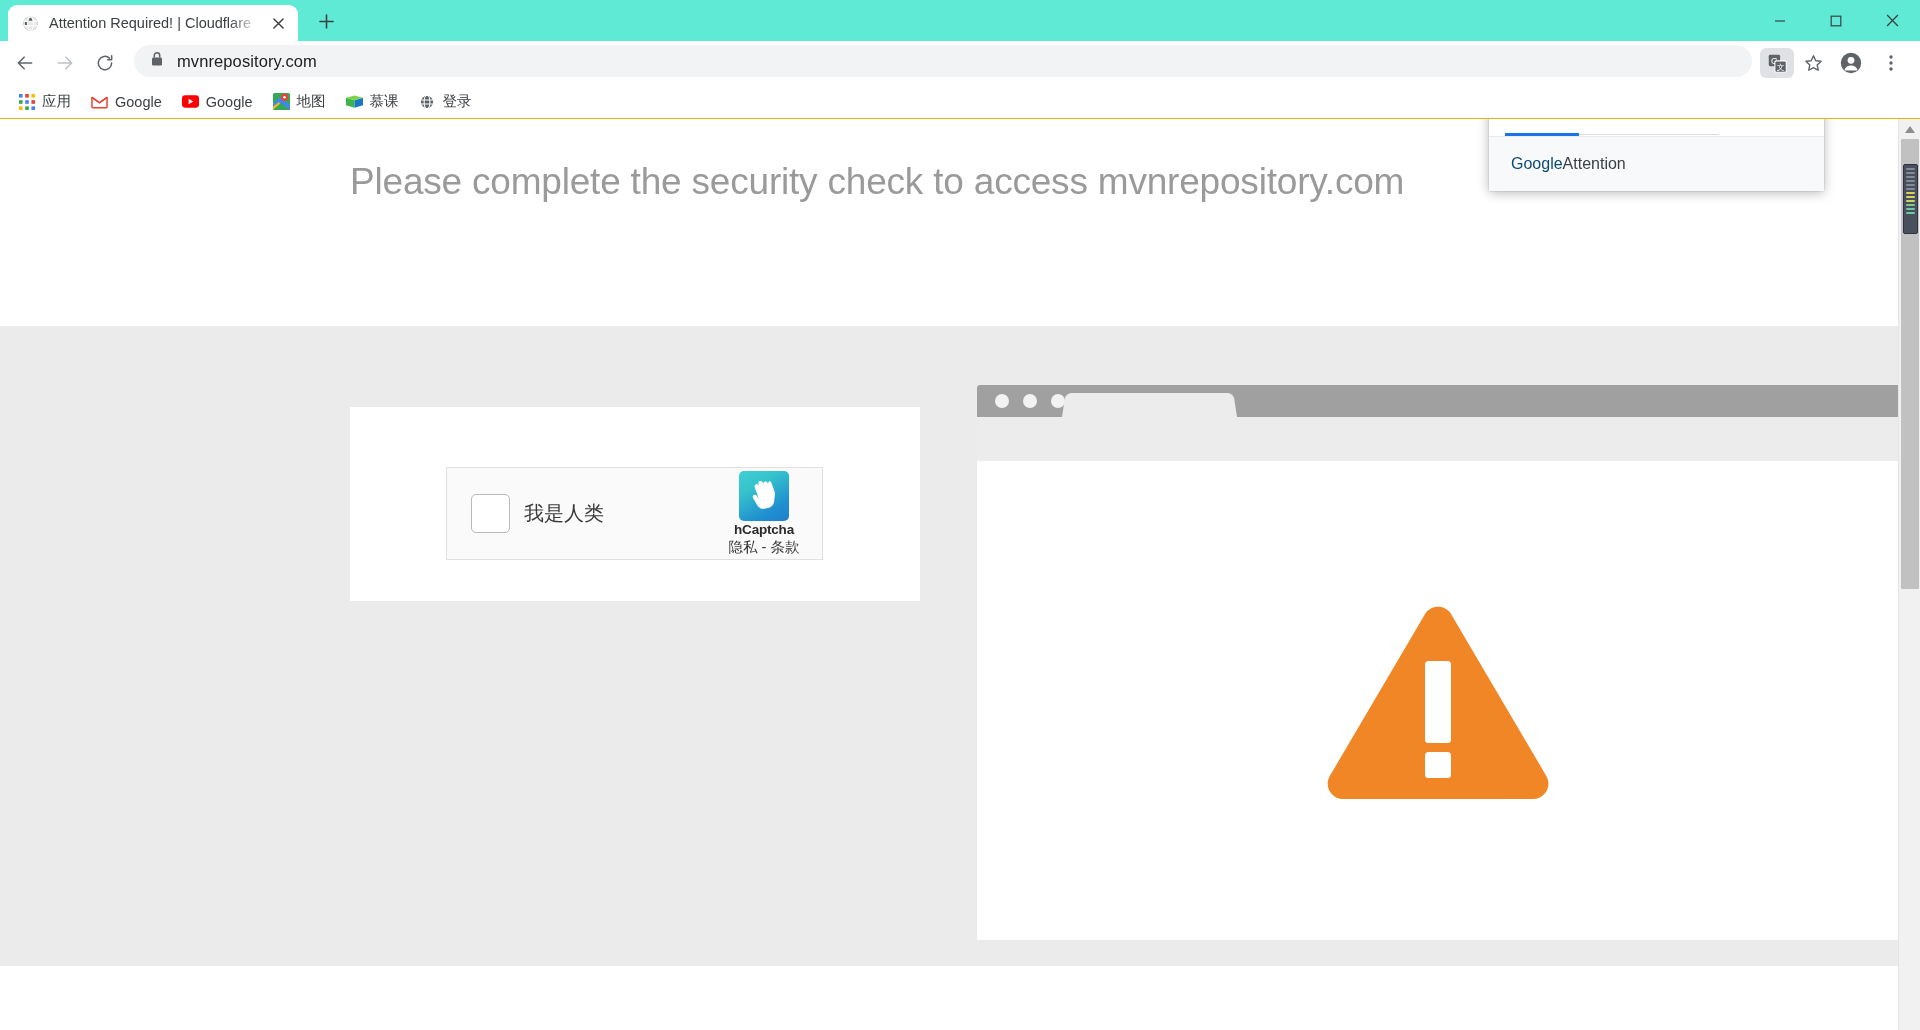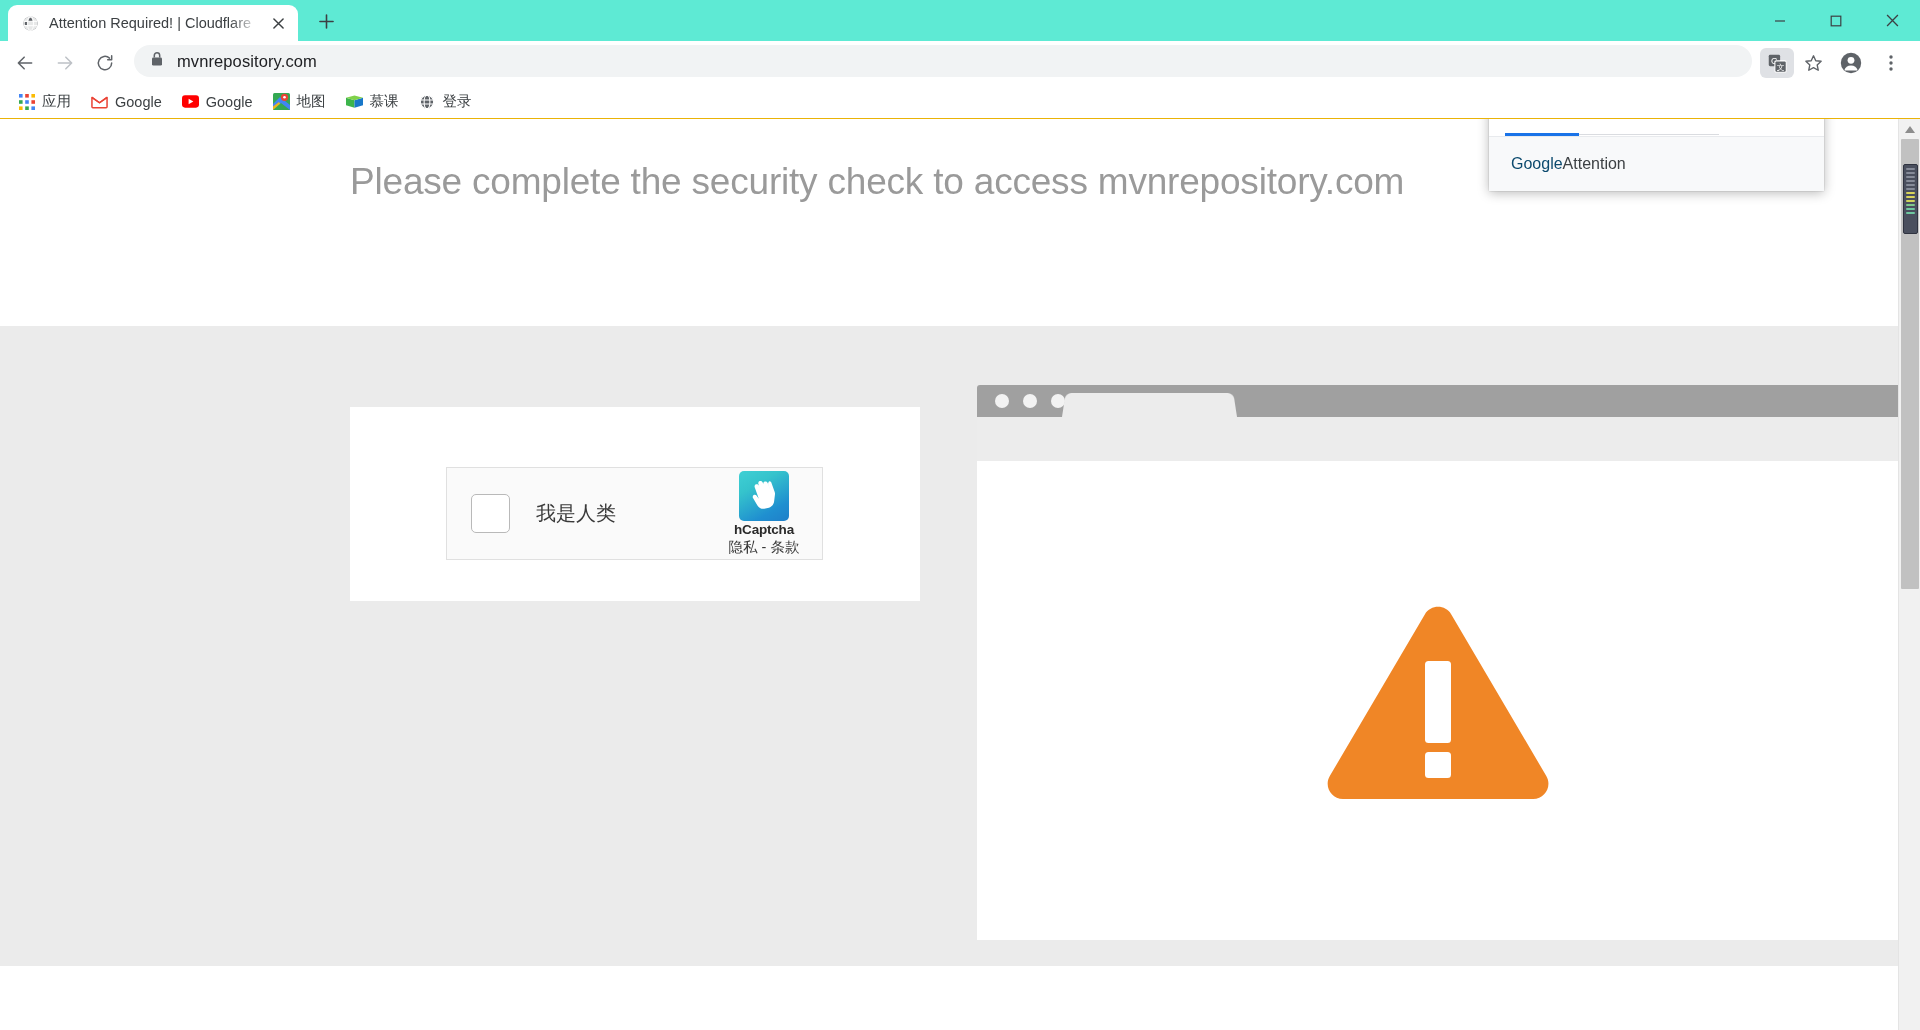--- a/index.html
+++ b/index.html
@@ -212,21 +212,21 @@
   }
   .hc-check {
     width: 39px; height: 39px;
     background: #ffffff;
     border: 1px solid #b9b9b9;
     border-radius: 5px;
     cursor: pointer;
     flex: 0 0 39px;
   }
   .hc-label {
-    margin-left: 26px;
+    margin-left: 14px;
     font-size: 20px;
     color: #3a3a3a;
     flex: 1 1 auto;
   }
   .hc-brand {
     width: 88px;
     text-align: center;
     flex: 0 0 88px;
   }
   .hc-logo {

